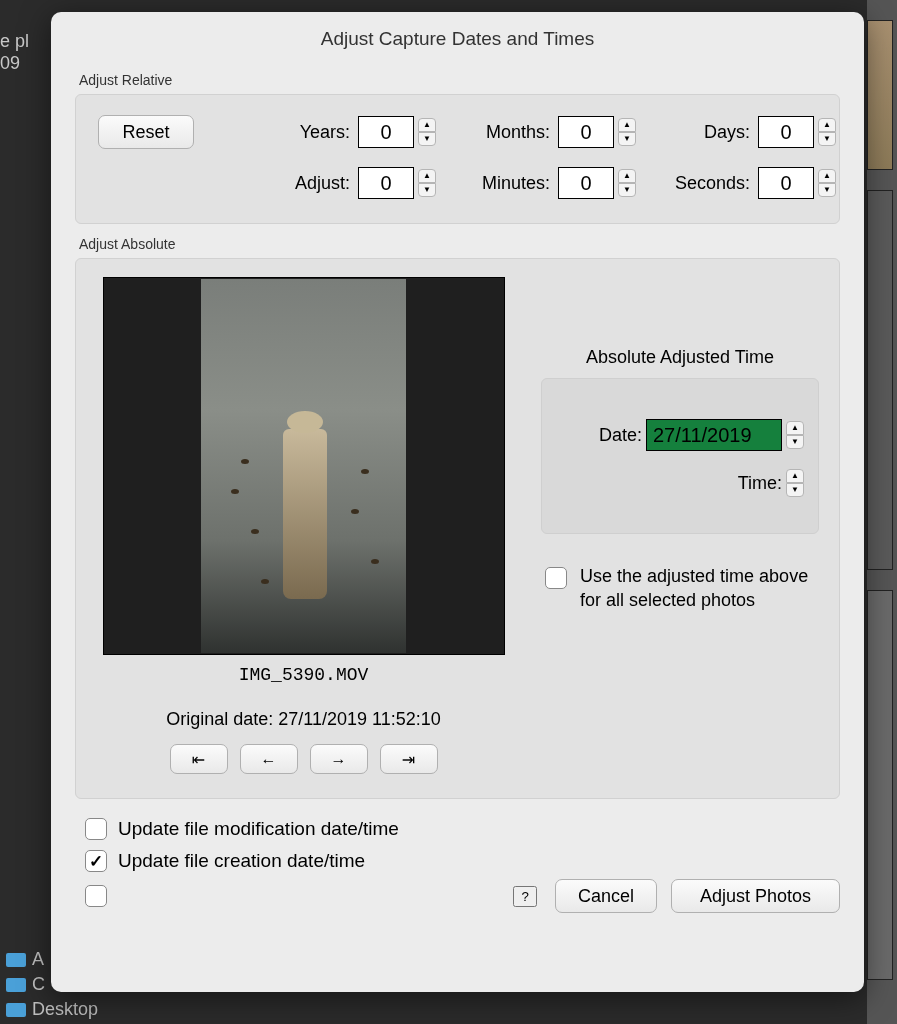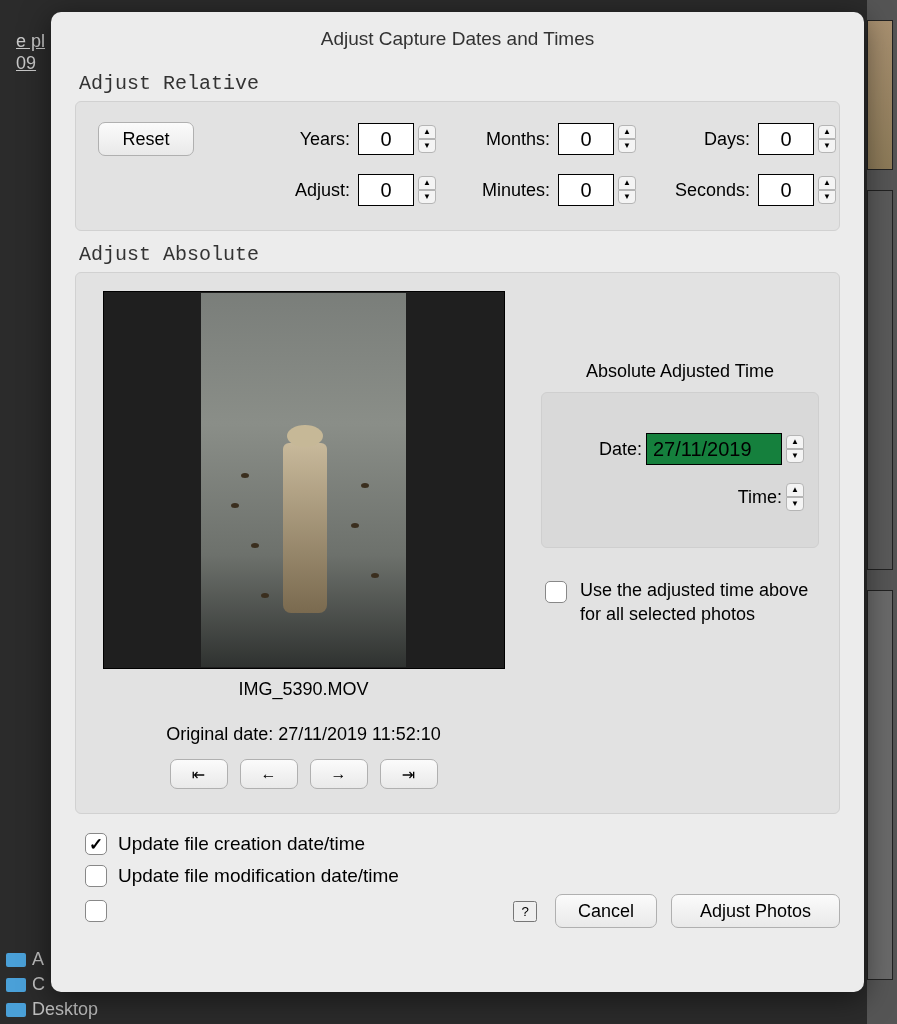--- a/index.html
+++ b/index.html
@@ -12,22 +12,22 @@
     background: #2e2e2e;
     overflow: hidden;
   }
   
   .bg {
     position: absolute; inset: 0;
     background: #2b2b2b;
   }
   .bg .side-text {
     position: absolute;
-    left: 16px; top: 30px;
-    color: #c8c8c8; font-size: 18px; line-height: 22px; text-decoration: underline;
+    left: 0; top: 30px;
+    color: #c8c8c8; font-size: 18px; line-height: 22px;
   }
   .bg .folders {
     position: absolute; left: 6px; bottom: 0; color:#bfbfbf; font-size:18px;
   }
   .bg .folders .row { display:flex; align-items:center; gap:6px; margin:4px 0;}
   .bg .folder-icon { width:20px; height:14px; background:#4aa0d8; border-radius:2px; display:inline-block; position:relative;}
   .bg .right-strip { position:absolute; right:0; top:0; bottom:0; width:30px; background:#555;}
   .bg .thumb { position:absolute; right:4px; width:26px; border:1px solid #222;}
   .bg .thumb1 { top:20px; height:150px; background:linear-gradient(#a89070,#8c7a58);}
   .bg .thumb2 { top:190px; height:380px; background:#5a5a5a;}
@@ -44,21 +44,21 @@
     display: flex; flex-direction: column;
   }
   .dialog-title {
     text-align: center;
     font-size: 19px;
     padding: 16px 0 10px;
     color: #333;
   }
   .body { padding: 0 24px 18px; flex:1; display:flex; flex-direction:column;}
   .section-label {
-    font-size: 20px; color:#333; margin: 12px 0 6px 4px; font-family: Liberation Mono, monospace;
+    font-size: 14px; color:#333; margin: 12px 0 6px 4px;
   }
   .panel {
     background:#e2e2e2;
     border:1px solid #d1d1d1;
     border-radius:6px;
   }
 
   
   .rel-panel {
     padding: 20px 22px 24px;
@@ -124,21 +124,21 @@
   }
   
   .pillar {
     position:absolute; left:82px; top:150px; width:44px; height:170px;
     background:linear-gradient(#c8b99b,#7a6a4f);
     border-radius:6px 6px 8px 8px;
   }
   .pillar::before{content:"";position:absolute;top:-18px;left:4px;width:36px;height:22px;background:#c6b897;border-radius:50%;}
   .duck{position:absolute;width:8px;height:5px;background:#3a2e1e;border-radius:50%;}
 
-  .filename { margin-top: 10px; font-size: 18px; color:#000; text-align:center;}
+  .filename { margin-top: 10px; font-size: 18px; color:#000; text-align:center;font-family:Liberation Mono, monospace;}
   .origdate { margin-top: 24px; font-size: 18px; color:#000; text-align:center;}
   .nav-row { margin-top: 14px; display:flex; gap:12px; }
   .nav-btn {
     width:58px; height:30px;
     border:1px solid #b0b0b0;
     border-radius:7px;
     background:linear-gradient(#fbfbfb,#e9e9e9);
     cursor:pointer;
     display:flex; align-items:center; justify-content:center;
     font-size:16px;
@@ -340,26 +340,26 @@
         <label class="abs-chk-row">
           <input type="checkbox" class="chk" style="">
           <span>Use the adjusted time above for all selected photos</span>
         </label>
       </div>
 
     </div>
 
     <div class="bottom-options">
       <label class="opt-row">
+        <input type="checkbox" class="chk" style="">
+        <span>Update file modification date/time</span>
+      </label>
+      <label class="opt-row">
         <input type="checkbox" class="chk" checked="" style="">
         <span>Update file creation date/time</span>
-      </label>
-      <label class="opt-row">
-        <input type="checkbox" class="chk" style="">
-        <span>Update file modification date/time</span>
       </label>
       <div style="display:flex; align-items:center;">
         <label class="opt-row" style="flex:0 0 auto;">
           <input type="checkbox" class="chk" style="">
         </label>
         <div style="flex:1"></div>
         <button class="help" style="margin:0 18px 0 0;">?</button>
         <button class="footer-btn">Cancel</button>
         <span style="width:14px;"></span>
         <button class="footer-btn wide">Adjust Photos</button>

